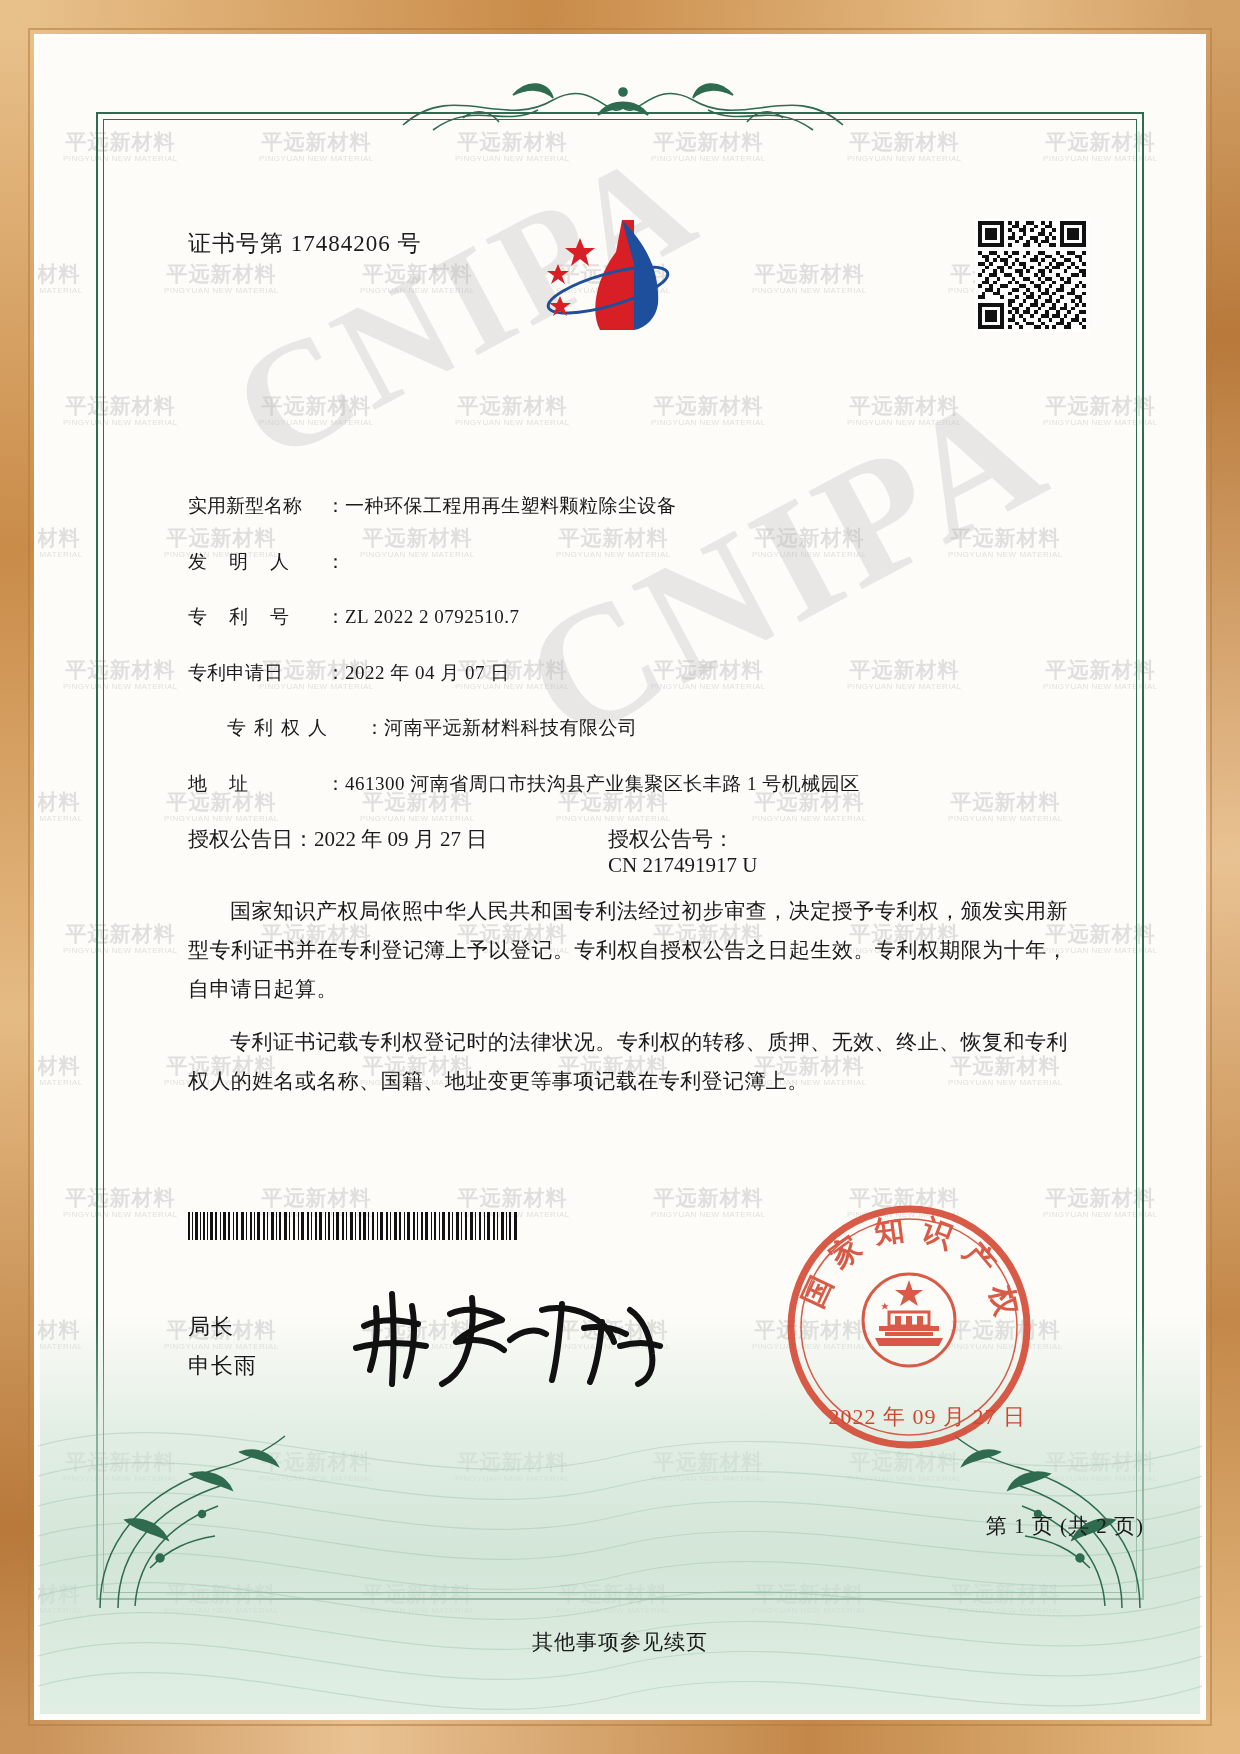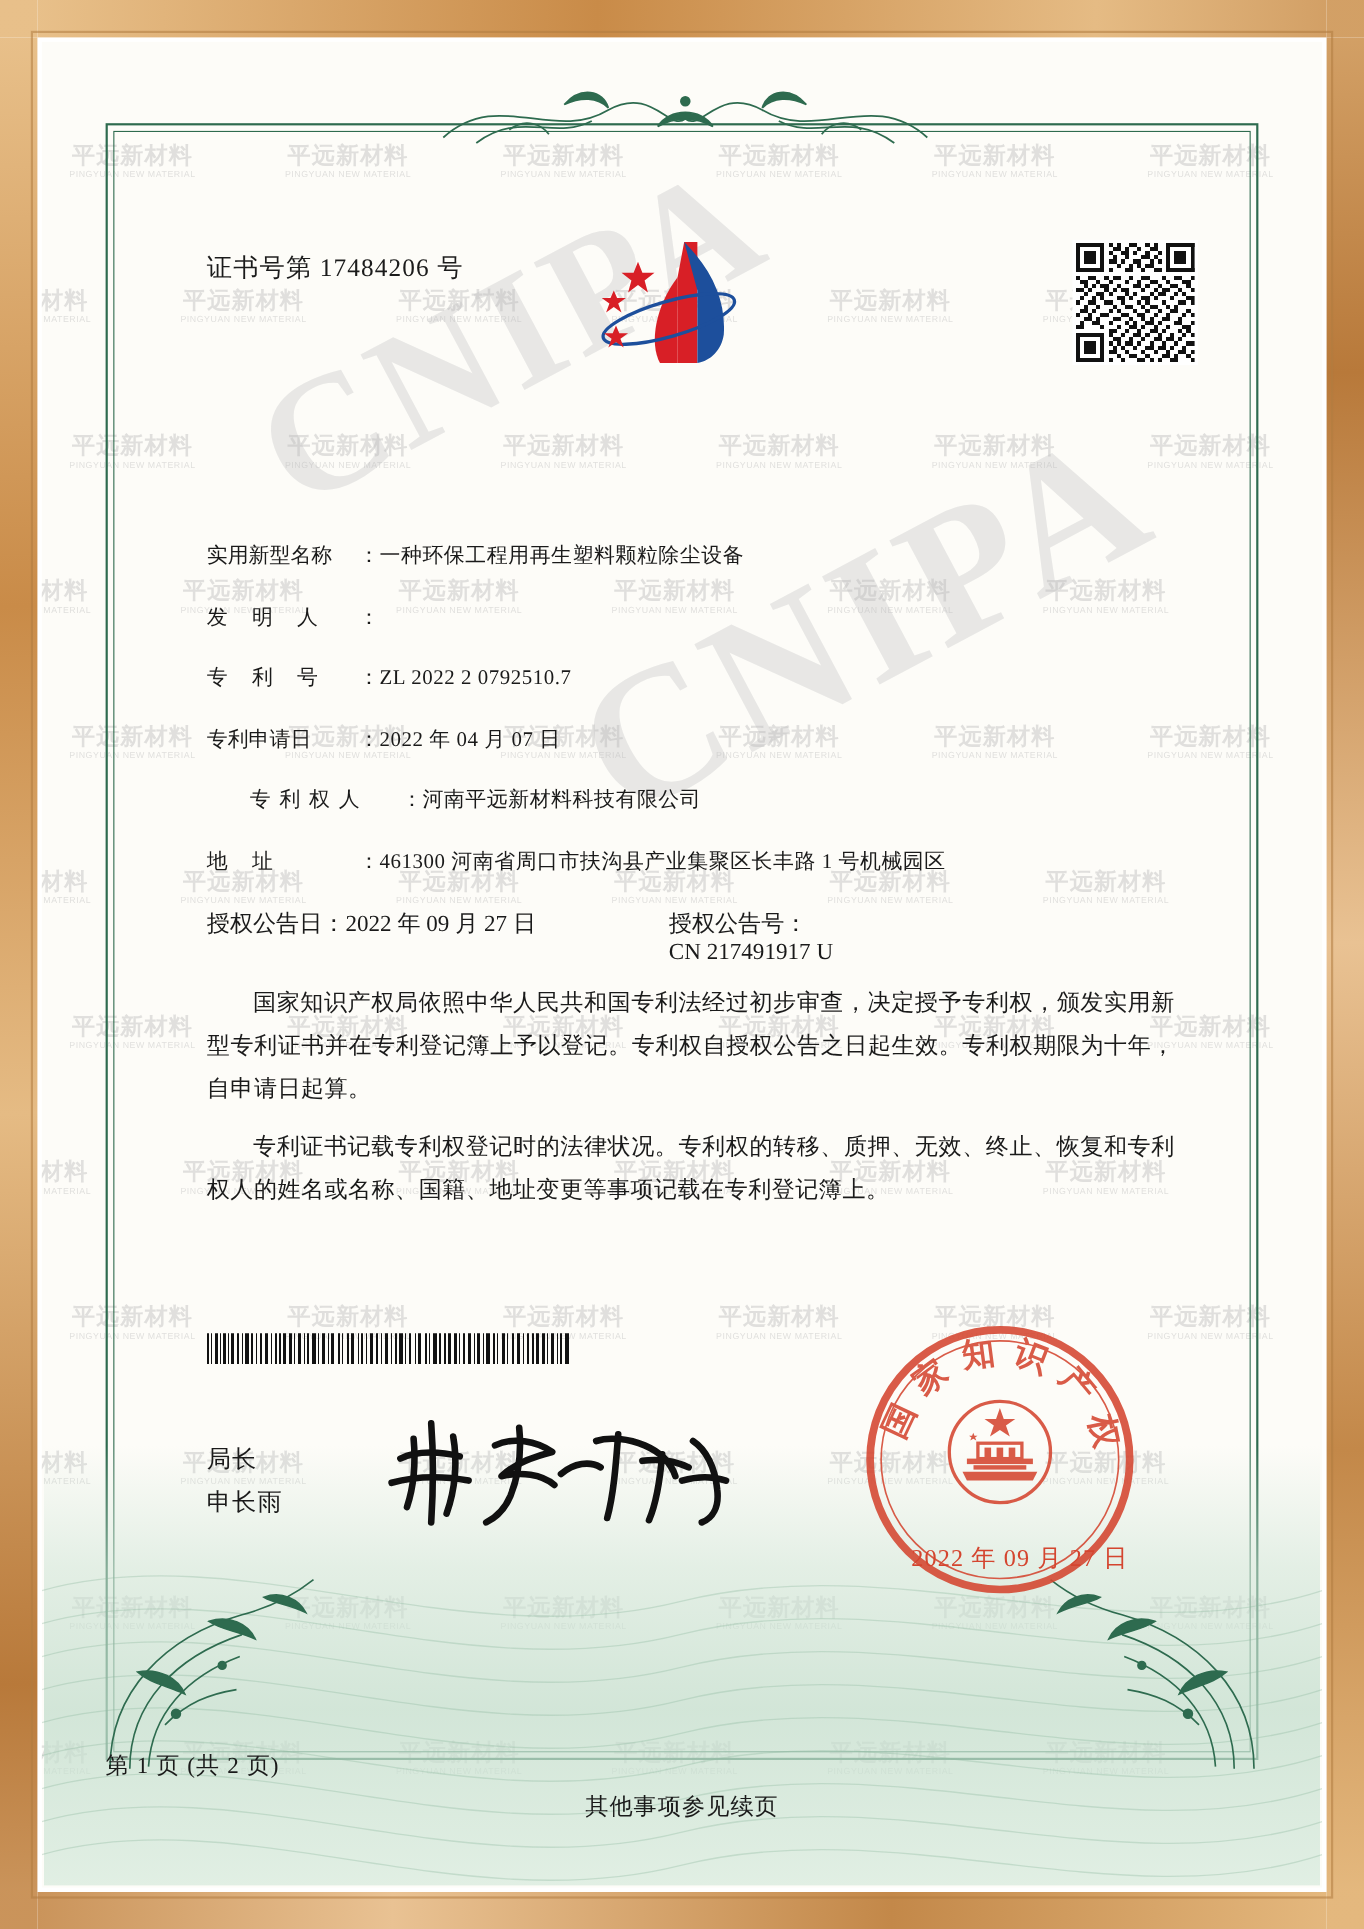--- a/index.html
+++ b/index.html
@@ -241,22 +241,22 @@
     top: 1290px;
     font-size: 22px;
     color: #d4452f;
     z-index: 7;
     letter-spacing: 1px;
     white-space: nowrap;
   }
   .page-no {
     position: absolute;
     left: 0; right: 0;
-    top: 1479px;
-    text-align: left;
+    top: 1400px;
+    text-align: right;
     font-size: 21px;
     color: #1a1a1a;
     z-index: 6;
     letter-spacing: 1px;
   }
   .footer-note {
     position: absolute;
     left: 0; right: 0;
     top: 1590px;
     text-align: center;

